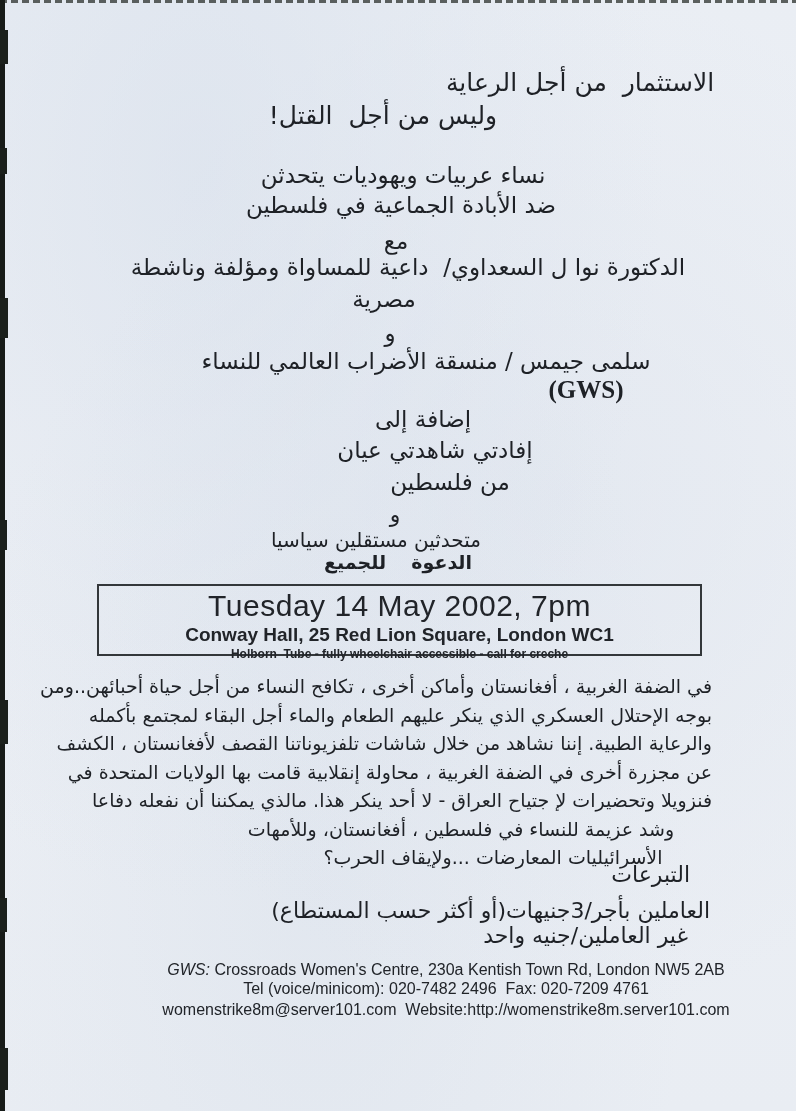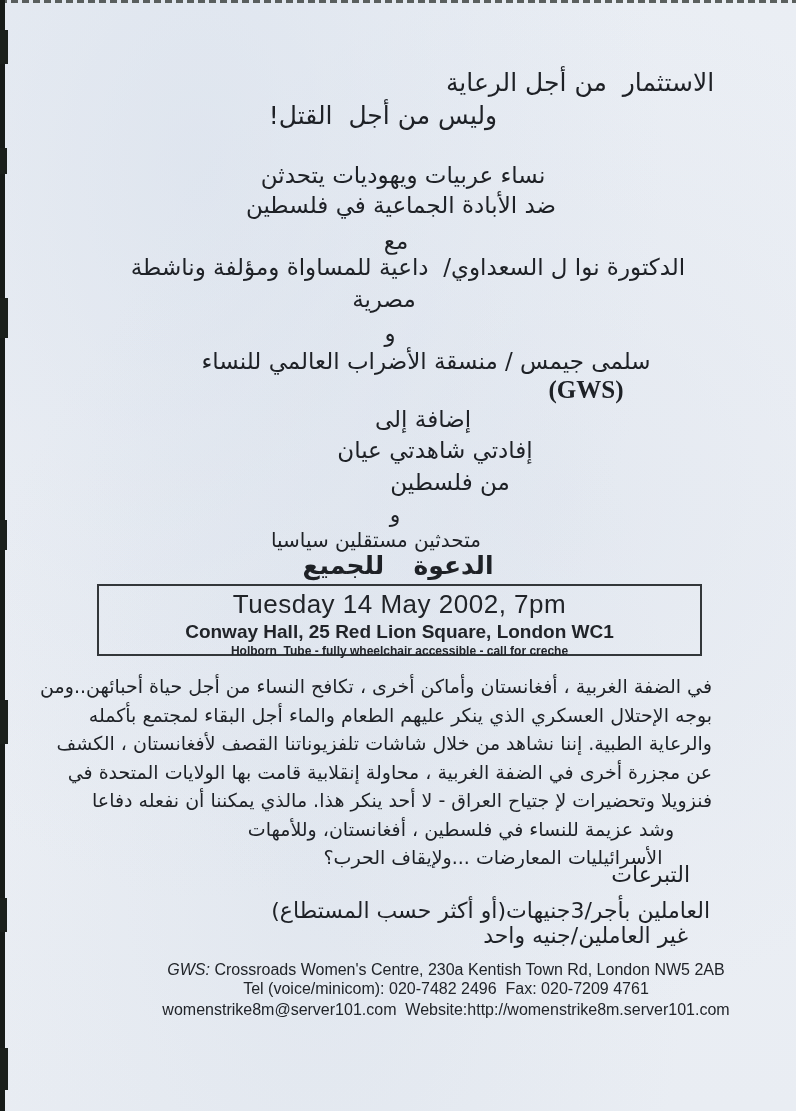--- a/index.html
+++ b/index.html
@@ -30,21 +30,21 @@
     color:#1e2126;
   }
   .ltr{direction:ltr;}
   .event-box{
     position:absolute;left:97px;top:584px;width:601px;height:68px;
     border:2px solid #33373a;
     text-align:center;
     font-family:"Liberation Sans","DejaVu Sans",sans-serif;
     color:#212429;
   }
-  .event-box .dt{font-size:26px;font-weight:400;margin-top:3px;letter-spacing:.5px;white-space:pre;}
+  .event-box .dt{font-size:30px;font-weight:400;margin-top:3px;letter-spacing:.5px;white-space:pre;}
   .event-box .venue{font-size:19px;font-weight:bold;margin-top:1px;white-space:pre;}
   .event-box .access{font-size:12px;font-weight:bold;margin-top:1px;white-space:pre;}
   .body-par{
     position:absolute;left:92px;top:672px;width:620px;
     direction:rtl;text-align:right;
     font-size:19px;line-height:28.5px;color:#1e2126;
   }
   .body-par .pl{white-space:nowrap;}
   .pl-center{text-align:center;}
   .donate{position:absolute;direction:rtl;white-space:nowrap;font-size:22px;color:#1e2126;}
@@ -79,21 +79,21 @@
   <div class="ar-line" style="top:254px;font-size:23px;transform:translateX(10px);">الدكتورة نوا ل السعداوي/  داعية للمساواة ومؤلفة وناشطة</div>
   <div class="ar-line" style="top:286px;font-size:23px;transform:translateX(-14px);">مصرية</div>
   <div class="ar-line" style="top:320px;font-size:23px;transform:translateX(-8px);">و</div>
   <div class="ar-line" style="top:348px;font-size:23px;transform:translateX(28px);">سلمى جيمس / منسقة الأضراب العالمي للنساء</div>
   <div class="ar-line ltr" style="top:376px;font-size:25px;font-weight:bold;font-family:'Liberation Serif','DejaVu Serif',serif;transform:translateX(188px);">(GWS)</div>
   <div class="ar-line" style="top:406px;font-size:23px;transform:translateX(25px);">إضافة إلى</div>
   <div class="ar-line" style="top:437px;font-size:23px;transform:translateX(37px);">إفادتي شاهدتي عيان</div>
   <div class="ar-line" style="top:469px;font-size:23px;transform:translateX(52px);">من فلسطين</div>
   <div class="ar-line" style="top:502px;font-size:22px;transform:translateX(-3px);">و</div>
   <div class="ar-line" style="top:528px;font-size:20px;transform:translateX(-22px);">متحدثين مستقلين سياسيا</div>
-  <div class="ar-line" style="top:551px;font-size:25px;font-weight:bold;word-spacing:6px;">الدعوة  للجميع</div>
+  <div class="ar-line" style="top:551px;font-size:19px;font-weight:bold;word-spacing:6px;">الدعوة  للجميع</div>
 
   <div class="event-box">
     <div class="dt">Tuesday 14 May 2002, 7pm</div>
     <div class="venue">Conway Hall, 25 Red Lion Square, London WC1</div>
     <div class="access">Holborn  Tube - fully wheelchair accessible - call for creche</div>
   </div>
 
   <div class="body-par">
     <div class="pl">في الضفة الغربية ، أفغانستان وأماكن أخرى ، تكافح النساء من أجل حياة أحبائهن..ومن</div>
     <div class="pl">بوجه الإحتلال العسكري الذي ينكر عليهم الطعام والماء  أجل البقاء لمجتمع بأكمله</div>

